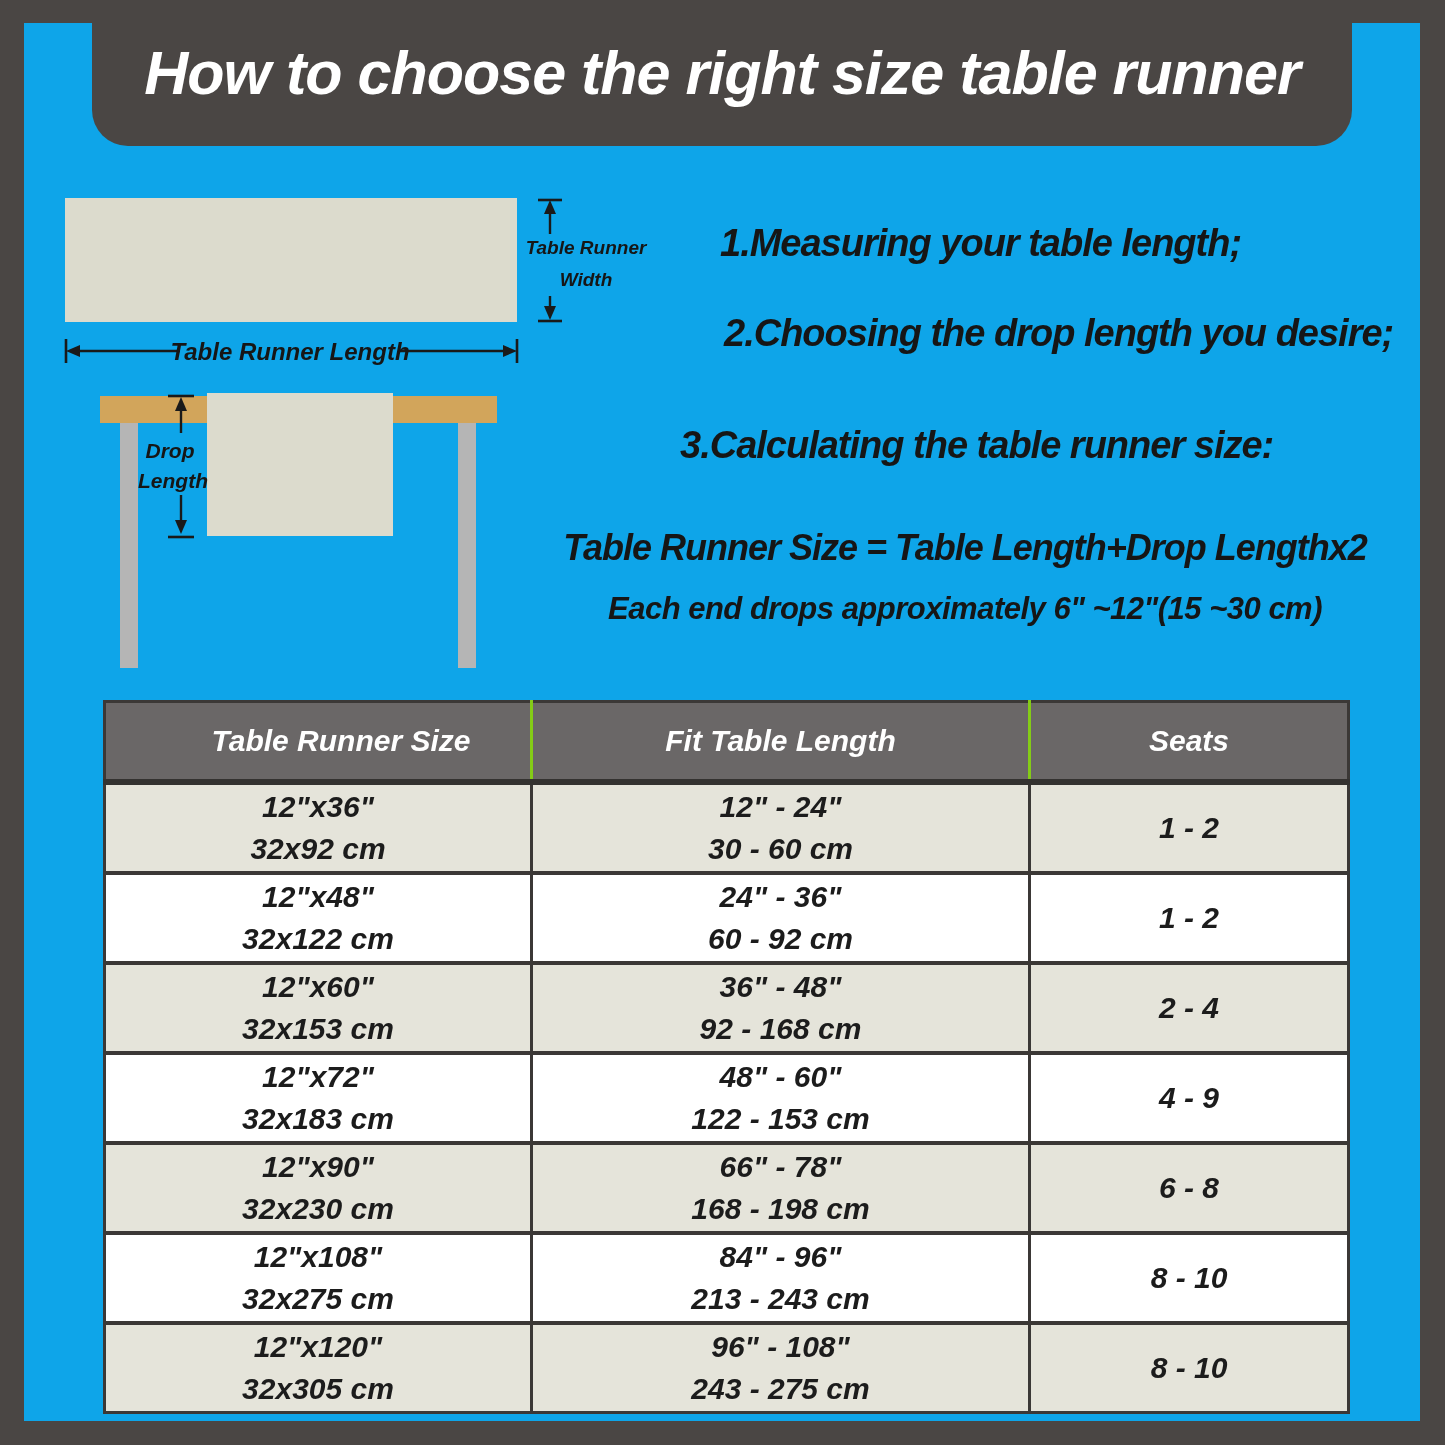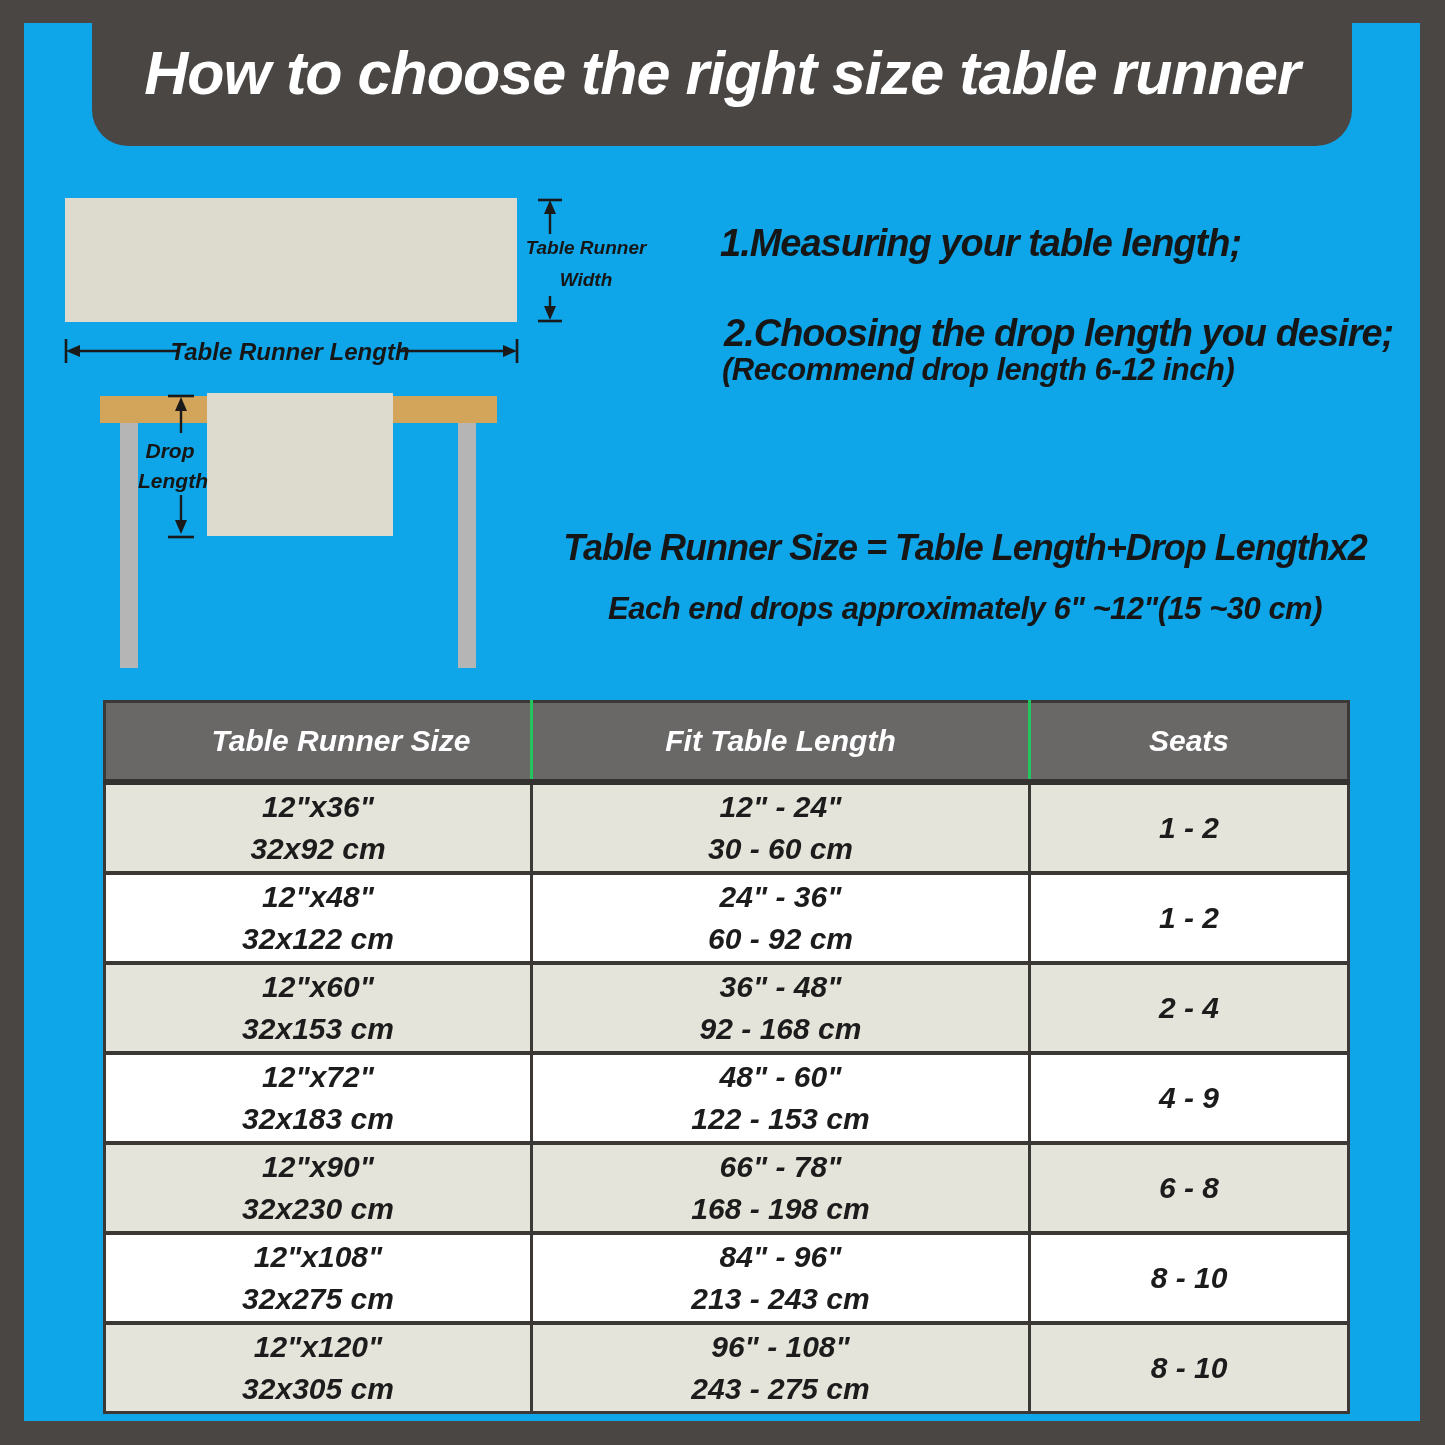--- a/index.html
+++ b/index.html
@@ -90,21 +90,21 @@
   .size-table col.c1 { width: 427px; }
   .size-table col.c2 { width: 498px; }
   .size-table col.c3 { width: 319px; }
   .size-table th {
     background: #6a6767;
     color: #ffffff;
     font-size: 30px;
     font-weight: 700;
     height: 74px;
     border-bottom: 6px solid #343230;
-    border-left: 3px solid #22c55e;
+    border-left: 3px solid #84cc16;
     text-align: center;
     vertical-align: middle;
   }
   .size-table th:first-child { border-left: none; padding-left: 47px; }
   .size-table td {
     height: 82px;
     text-align: center;
     vertical-align: middle;
     color: #1c1c1c;
     font-size: 30px;
@@ -169,21 +169,21 @@
       <line class="dimline" x1="141" y1="305" x2="141" y2="332"></line>
       <polygon class="dimhead" points="141,344 135,330 147,330"></polygon>
       <line class="dimcap" x1="128" y1="347" x2="154" y2="347"></line>
     </g>
     <text class="lbl-drop" x="130" y="268" text-anchor="middle">Drop</text>
     <text class="lbl-drop" x="133" y="298" text-anchor="middle">Length</text>
   </svg>
 
   <div class="step step1">1.Measuring your table length;</div>
   <div class="step step2">2.Choosing the drop length you desire;</div>
-  <div class="note recommend">(Recommend drop length 6-12 inch)</div>
+  <div class="step step3">3.Calculating the table runner size:</div>
 
   <div class="formula">Table Runner Size = Table Length+Drop Lengthx2</div>
   <div class="formula-note">Each end drops approximately 6" ~12"(15 ~30 cm)</div>
 
   <table class="size-table">
     <colgroup>
         <col class="c1">
         <col class="c2">
         <col class="c3">
       </colgroup>

